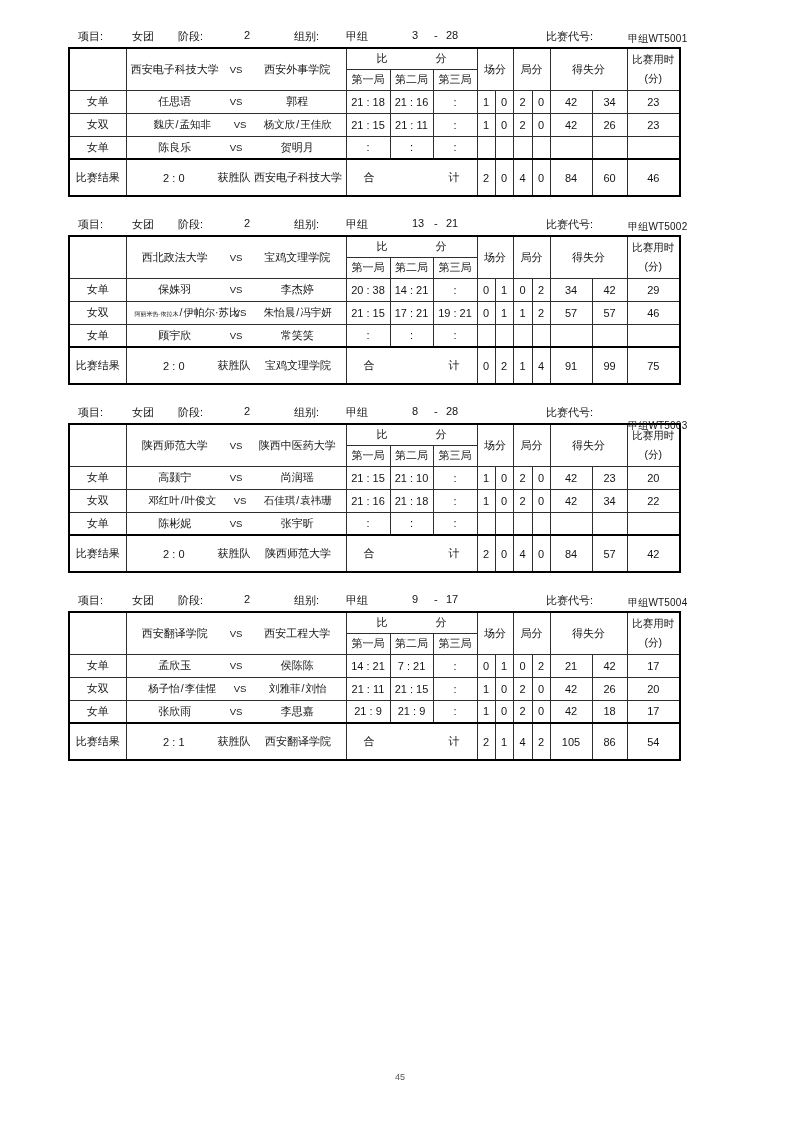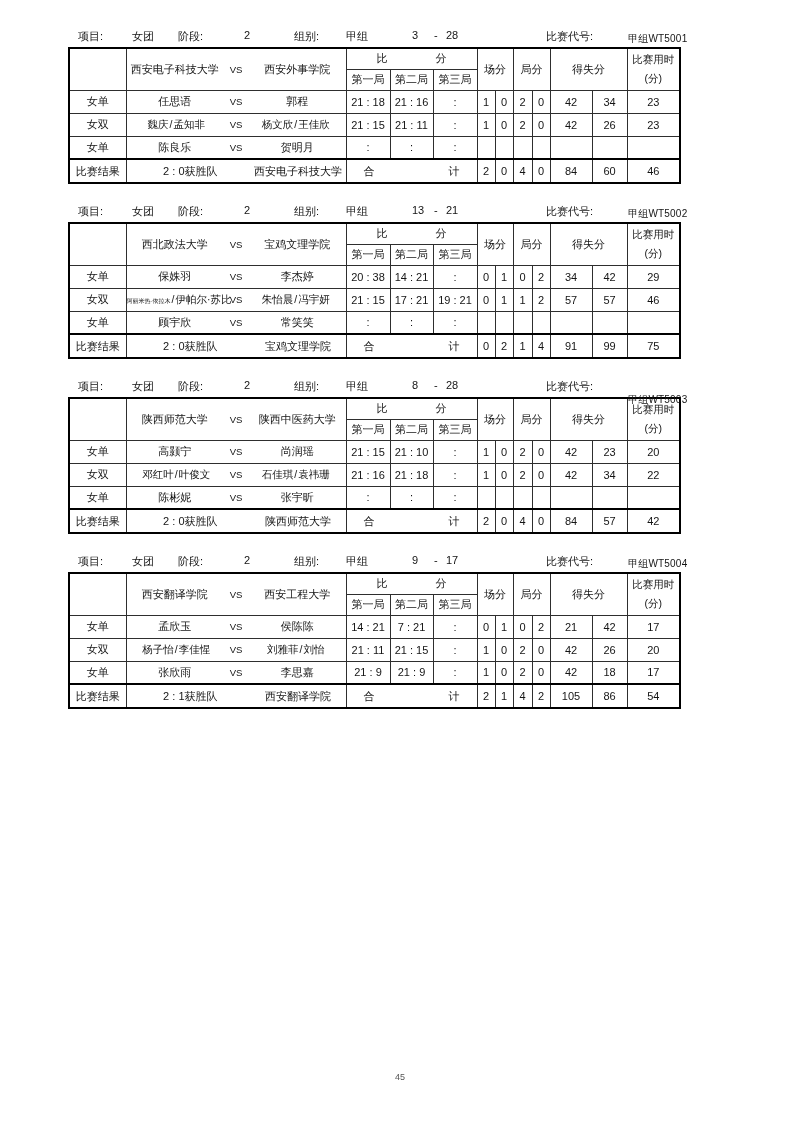--- a/index.html
+++ b/index.html
@@ -16,36 +16,36 @@
   .info-row span { position:absolute; top:1px; white-space:nowrap; }
   .info-row .code { font-size:10px; top:4px; letter-spacing:0.2px; }
 
   table.match-table { border-collapse:collapse; table-layout:fixed; border:2px solid #000; background:#fff; }
   table.match-table td {
     border:1px solid #2e2e2e; text-align:center; vertical-align:middle;
     font-size:11px; padding:0; white-space:nowrap; overflow:hidden;
   }
   tr.hrow td { height:21px; }
   tr.drow td { height:23px; }
-  tr.rrow td { height:24px; border-top:2px solid #000; }
+  tr.rrow td { height:37px; border-top:2px solid #000; }
 
   .pflex { display:flex; align-items:center; width:100%; }
   .pflex .half { flex:1; text-align:center; min-width:0; }
   .pflex .vs { width:26px; font-size:9.5px; flex:none;text-align:center; }
-  .pflex.dbl { font-size:10.5px; }
+  .pflex.dbl { font-size:10.5px;padding-left:8px; }
   .pflex.dbl .vs { width:20px; }
   .tiny { font-size:6px; }
   .slash { padding:0 1px; }
 
   .bifen { display:flex; justify-content:space-between; padding:0 30px; }
   .durline { line-height:19px; font-size:10.5px; }
 
   .rflex { display:flex; align-items:center; width:100%; }
   .rscore { width:58px; text-align:right; flex:none; }
-  .rwin  { width:66px; text-align:left; flex:none; }
+  .rwin  { width:66px; text-align:right; flex:none; }
   .rteam { flex:1; text-align:center; }
   .tflex { display:flex; justify-content:space-between; padding:0 17px; }
 
   #page-number { position:absolute; left:0; right:0; top:1072px; text-align:center; font-size:9px; color:#555; }
 </style>
 </head>
 <body>
 
 <div id="sheets">
     <section class="match-block">

